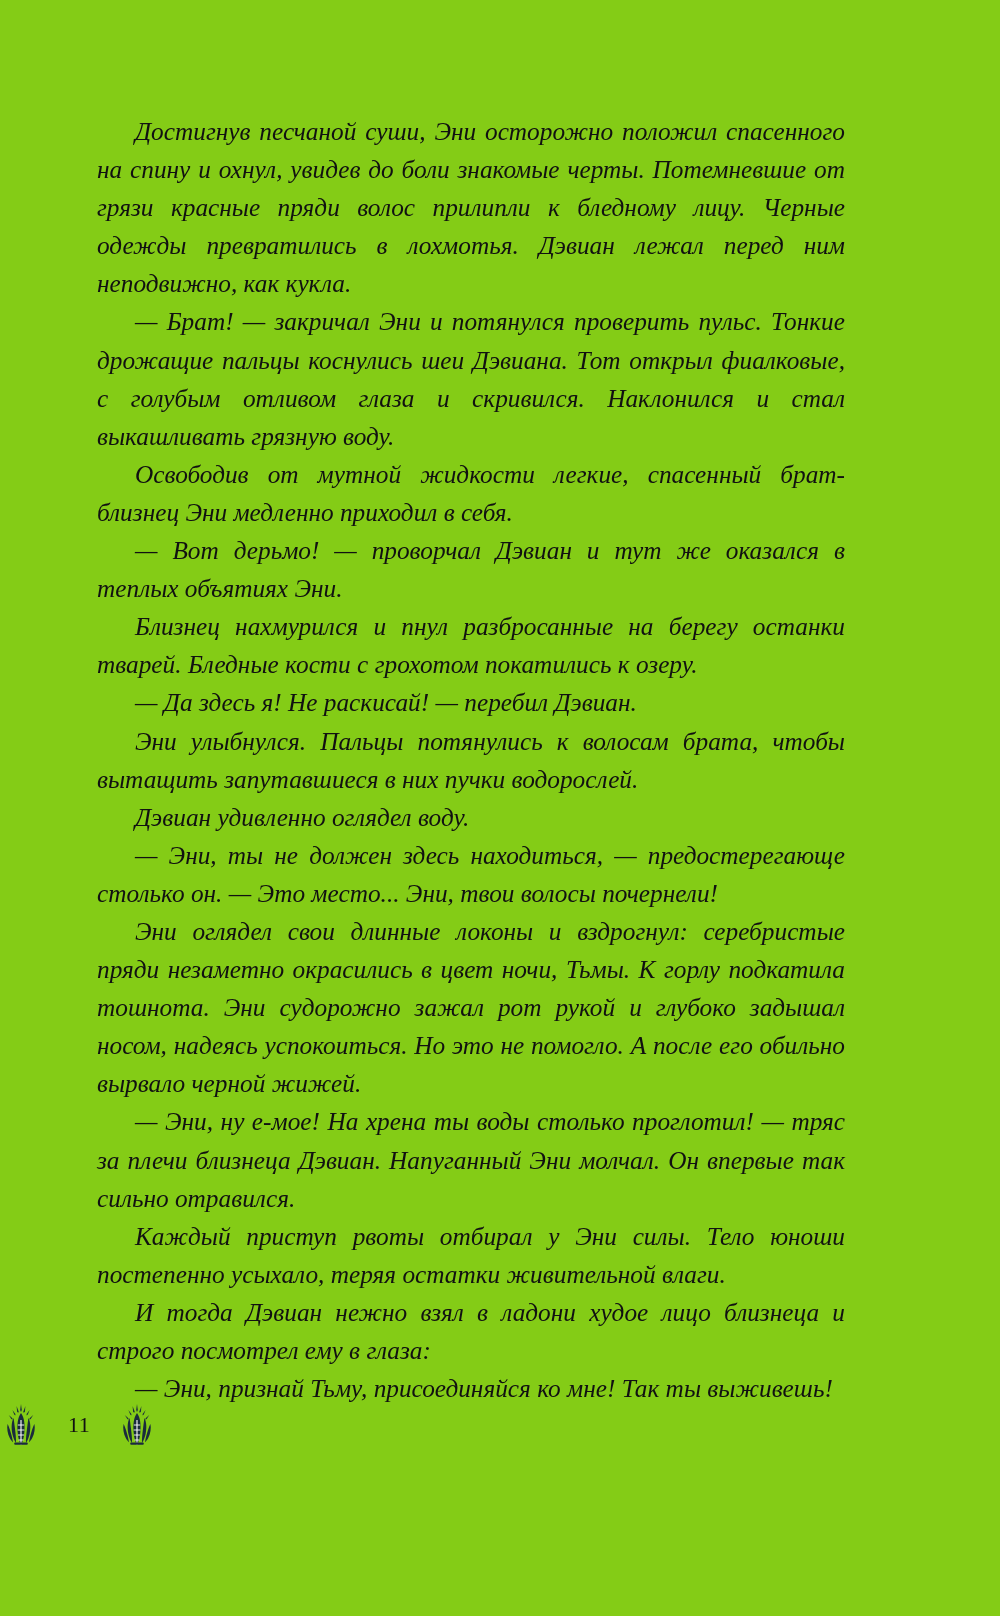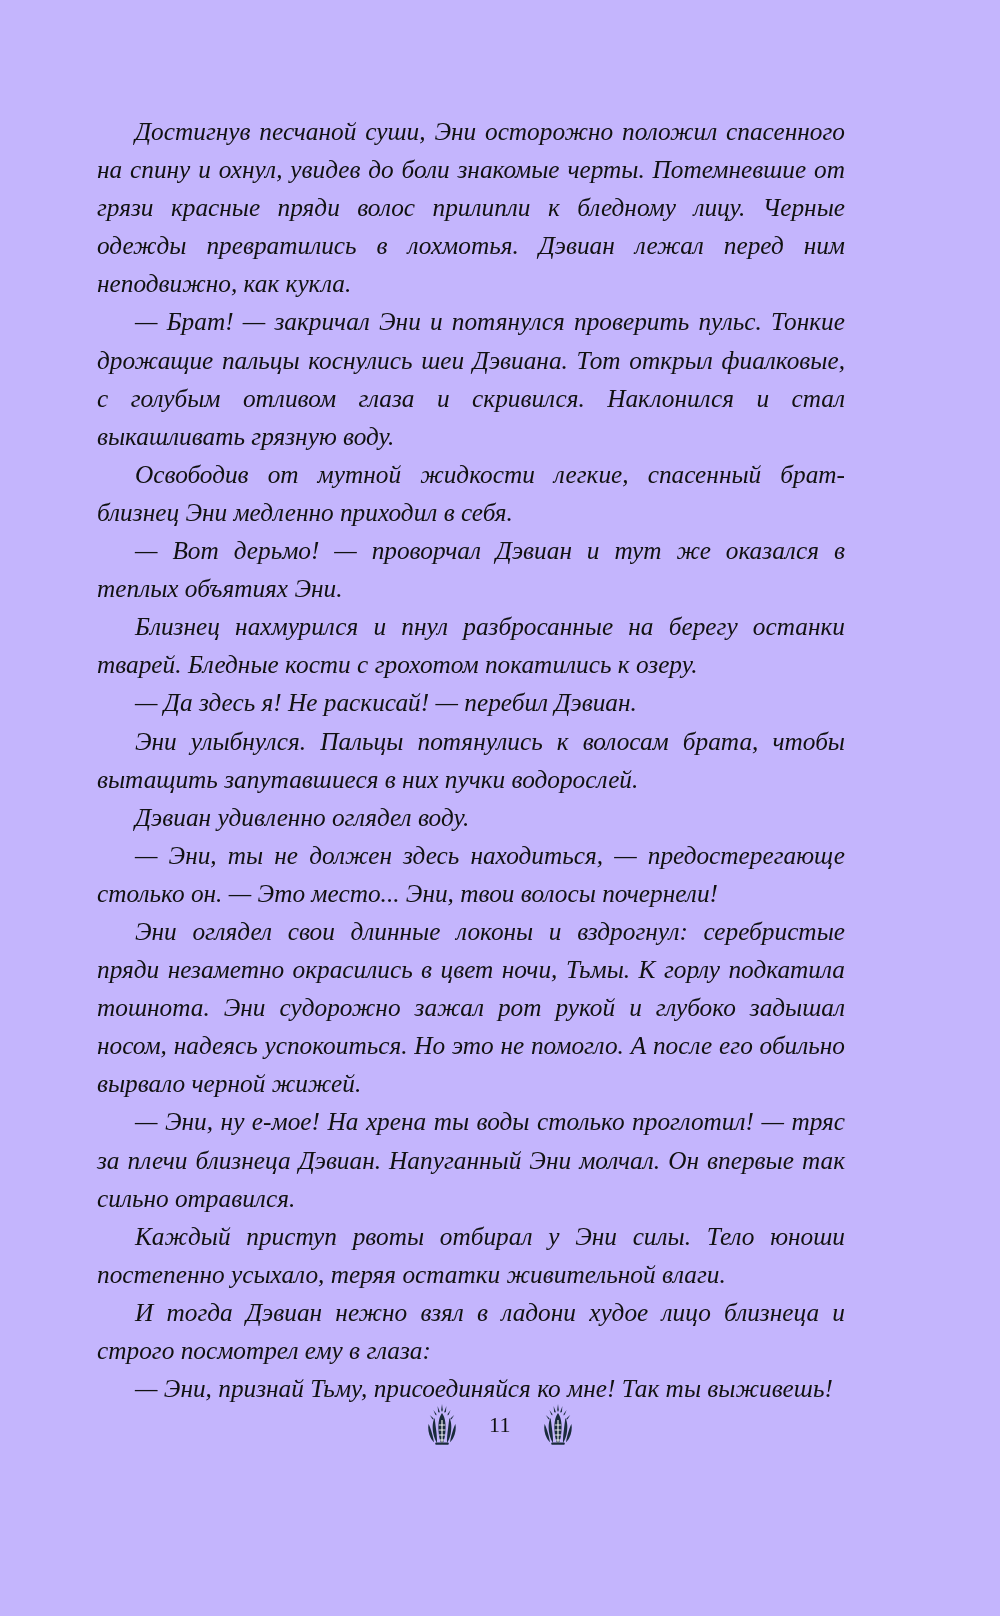--- a/index.html
+++ b/index.html
@@ -11,21 +11,21 @@
     width: 1000px;
     height: 1616px;
     position: relative;
     font-family: "Liberation Serif", serif;
   }
   .page {
     position: absolute;
     left: 0; top: 0;
     width: 1000px;
     height: 1616px;
-    background: #c4b5fd;
+    background: #84cc16;
     overflow: hidden;
   }
   .text-column {
     position: absolute;
     left: 97px;
     top: 112px;
     width: 748px;
   }
   p.para {
     margin: 0;
@@ -45,21 +45,21 @@
   .footer {
     position: absolute;
     left: 0;
     top: 1395px;
     width: 1000px;
     height: 60px;
   }
   .footer-inner {
     display: flex;
     align-items: center;
-    justify-content: center;
+    justify-content: flex-start;
     gap: 26px;
     height: 60px;
   }
   .page-number {
     font-family: "Liberation Serif", serif;
     font-size: 22px;
     color: #111111;
     font-style: normal;
     letter-spacing: 0.5px;
   }

